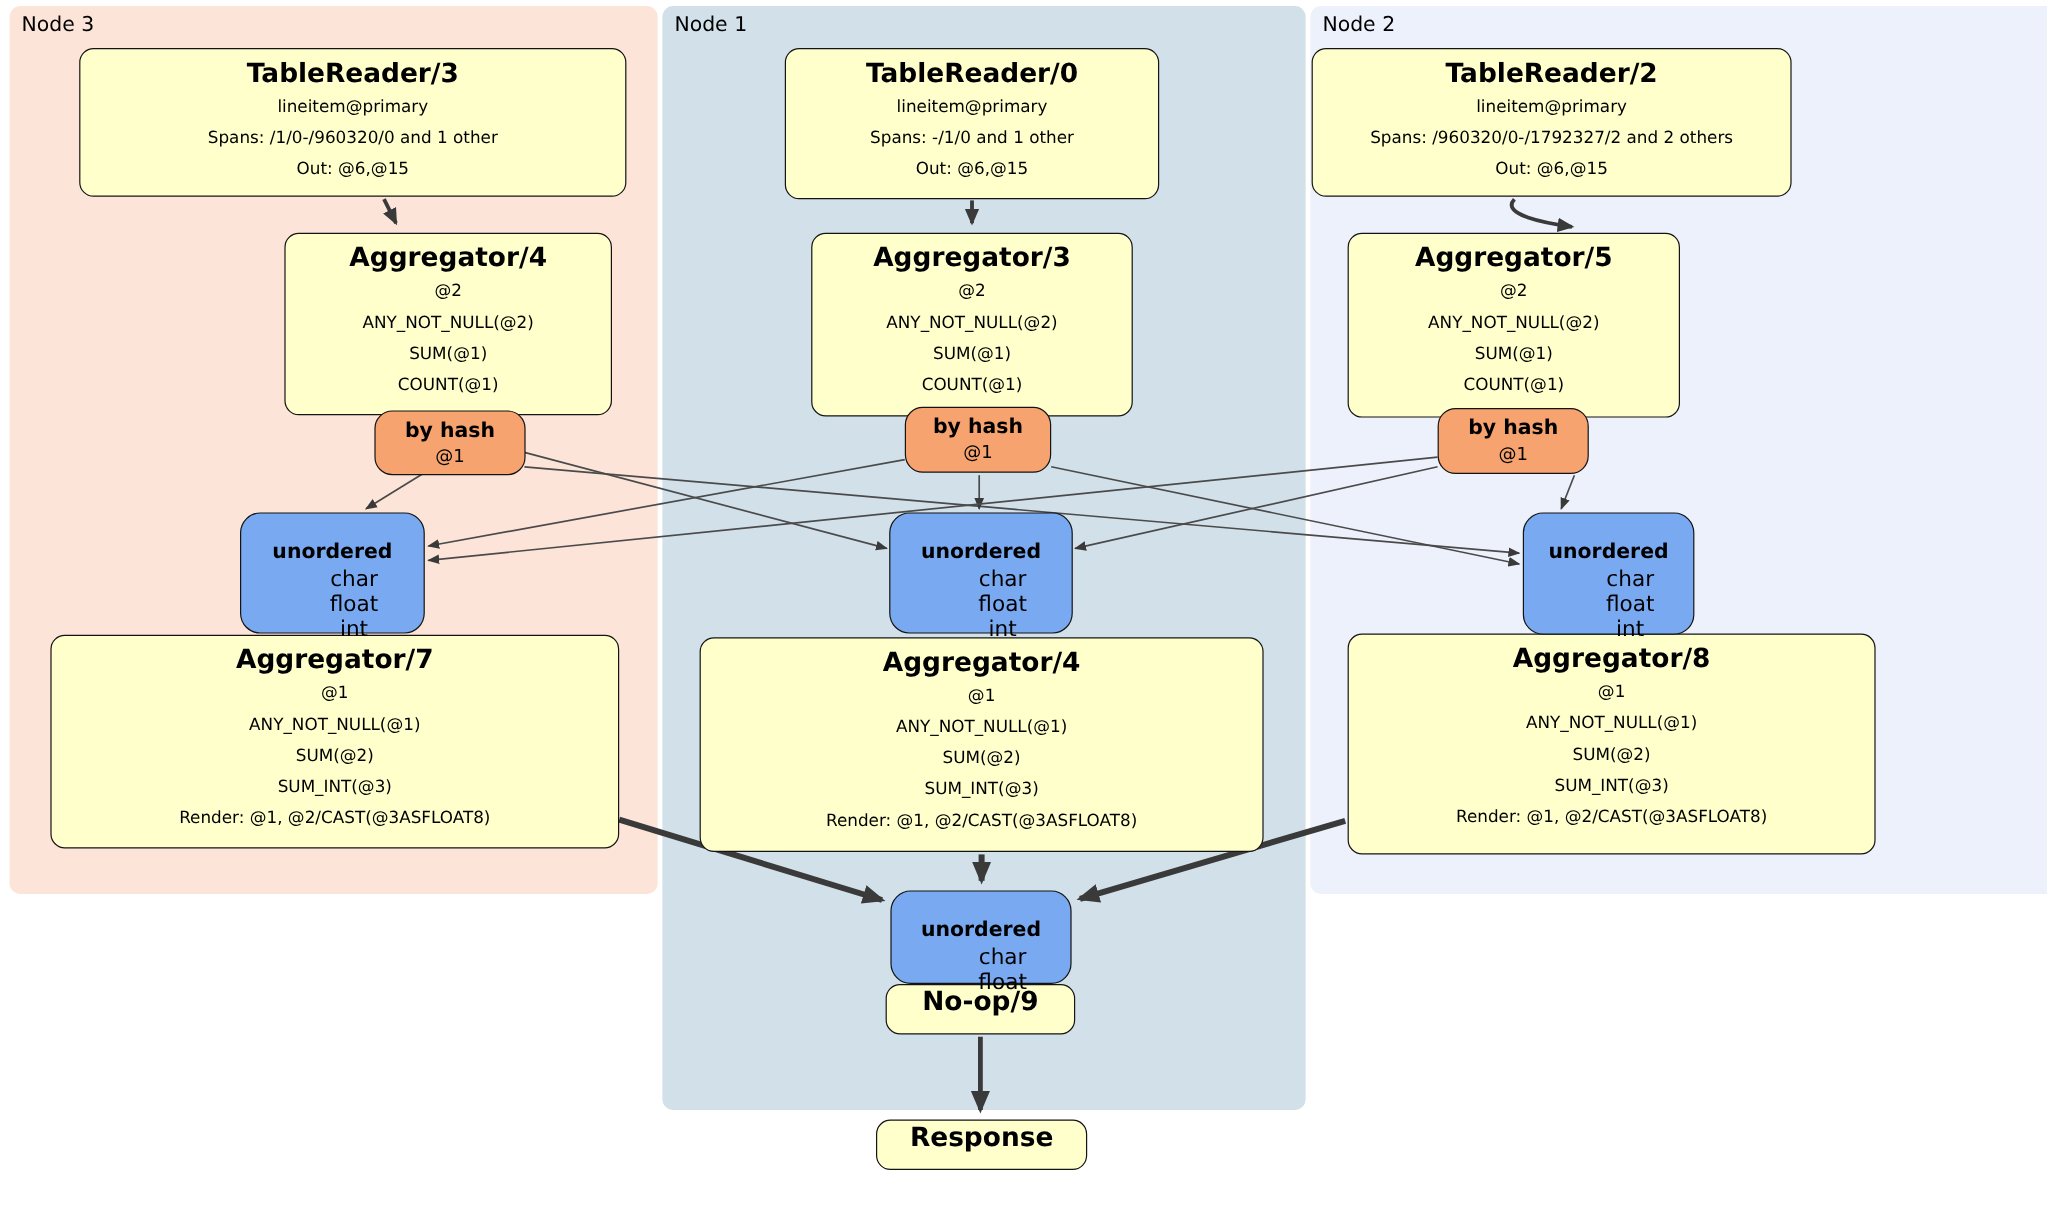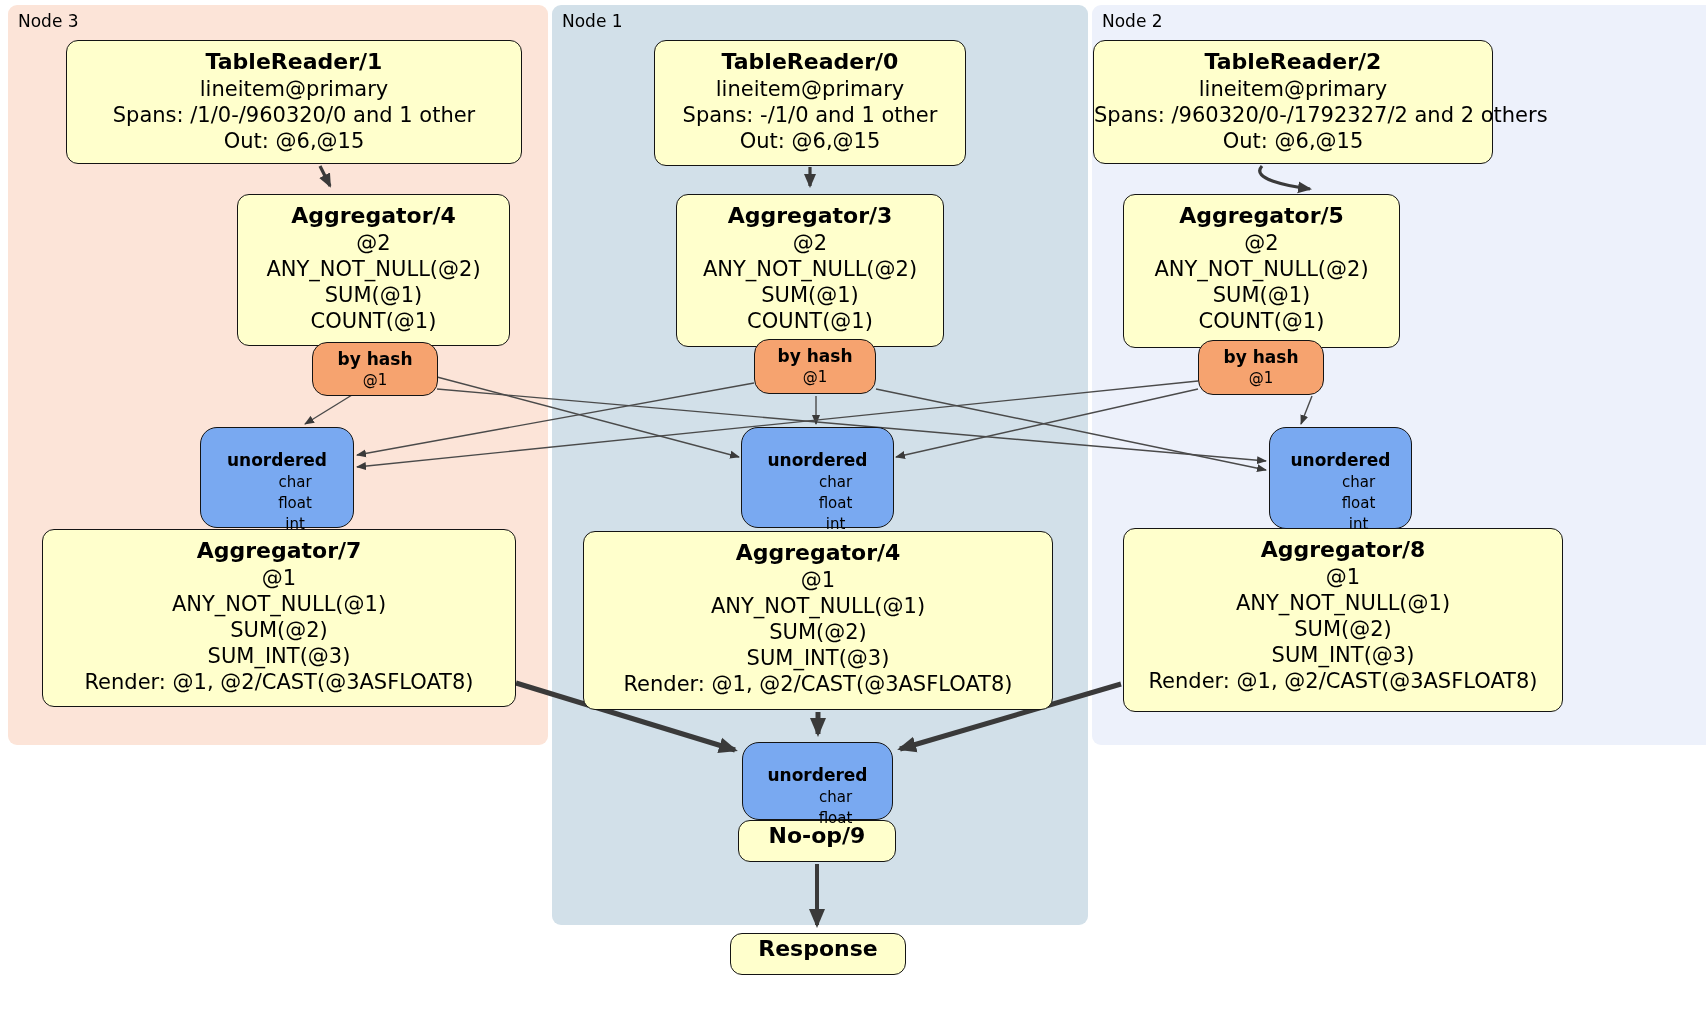--- a/index.html
+++ b/index.html
@@ -12,34 +12,34 @@
   .region-node1 { background:var(--node1-bg,#d2e0e9); }
   .region-node2 { background:var(--node2-bg,#edf1fb);padding-left:27px; }
   .region-label { position:absolute; left:10px; top:6px; font-size:17px; }
   .edges { position:absolute; left:0; top:0; z-index:2; }
   .box { position:absolute; box-sizing:border-box; text-align:center; }
   .proc {
     background:var(--processor-bg,#ffffcc); border:1.7px solid var(--box-border,#141414);
     border-radius:12px; z-index:3; padding-top:6px;
   }
   .proc .t { font-size:22px; font-weight:700; line-height:29px; white-space:nowrap; }
-  .proc .l { font-size:21px; line-height:26px; white-space:nowrap; }
+  .proc .l { font-size:14px; line-height:26px; white-space:nowrap; }
   .proc-solo { display:flex; justify-content:center; padding-top:0; }
   .router {
     background:var(--router-bg,#f6a36f); border:1.7px solid var(--box-border,#141414);
     border-radius:15px; z-index:4; padding-top:5px;
   }
   .router .t { font-size:17px; font-weight:700; line-height:22px; }
   .router .l { font-size:15px; line-height:20px; }
   .sync {
     background:var(--sync-bg,#79a9f1); border:1.7px solid var(--box-border,#141414);
     border-radius:17px; z-index:4; padding-top:21px;
   }
   .sync .t { font-size:17px; font-weight:700; line-height:23px; }
-  .sync .l { font-size:15px; line-height:21px;margin-left:36px; }
+  .sync .l { font-size:18px; line-height:21px;margin-left:36px; }
 </style>
 </head>
 <body>
 
 <div class="canvas">
 
   <div class="region region-node3" style="left:8px;top:5px;width:540px;height:740px">
     <div class="region-label">Node 3</div>
   </div>
   <div class="region region-node1" style="left:552px;top:5px;width:536px;height:920px">
@@ -85,21 +85,21 @@
       <path d="M 818 712 L 818 734" marker-end="url(#ah-l)"></path>
       <path d="M 1121 684 L 900 749" marker-end="url(#ah-l)"></path>
     </g>
 
     <g stroke="#3a3a3a" stroke-width="4" fill="none">
       <path d="M 817 864 L 817 925" marker-end="url(#ah-l)"></path>
     </g>
   </svg>
 
   <div class="box proc" style="left:66px;top:40px;width:456px;height:124px">
-    <div class="t">TableReader/1</div>
+    <div class="t">TableReader/3</div>
     <div class="l">lineitem@primary</div>
     <div class="l">Spans: /1/0-/960320/0 and 1 other</div>
     <div class="l">Out: @6,@15</div>
   </div>
 
   <div class="box proc" style="left:237px;top:194px;width:273px;height:152px">
     <div class="t">Aggregator/4</div>
     <div class="l">@2</div>
     <div class="l">ANY_NOT_NULL(@2)</div>
     <div class="l">SUM(@1)</div>

